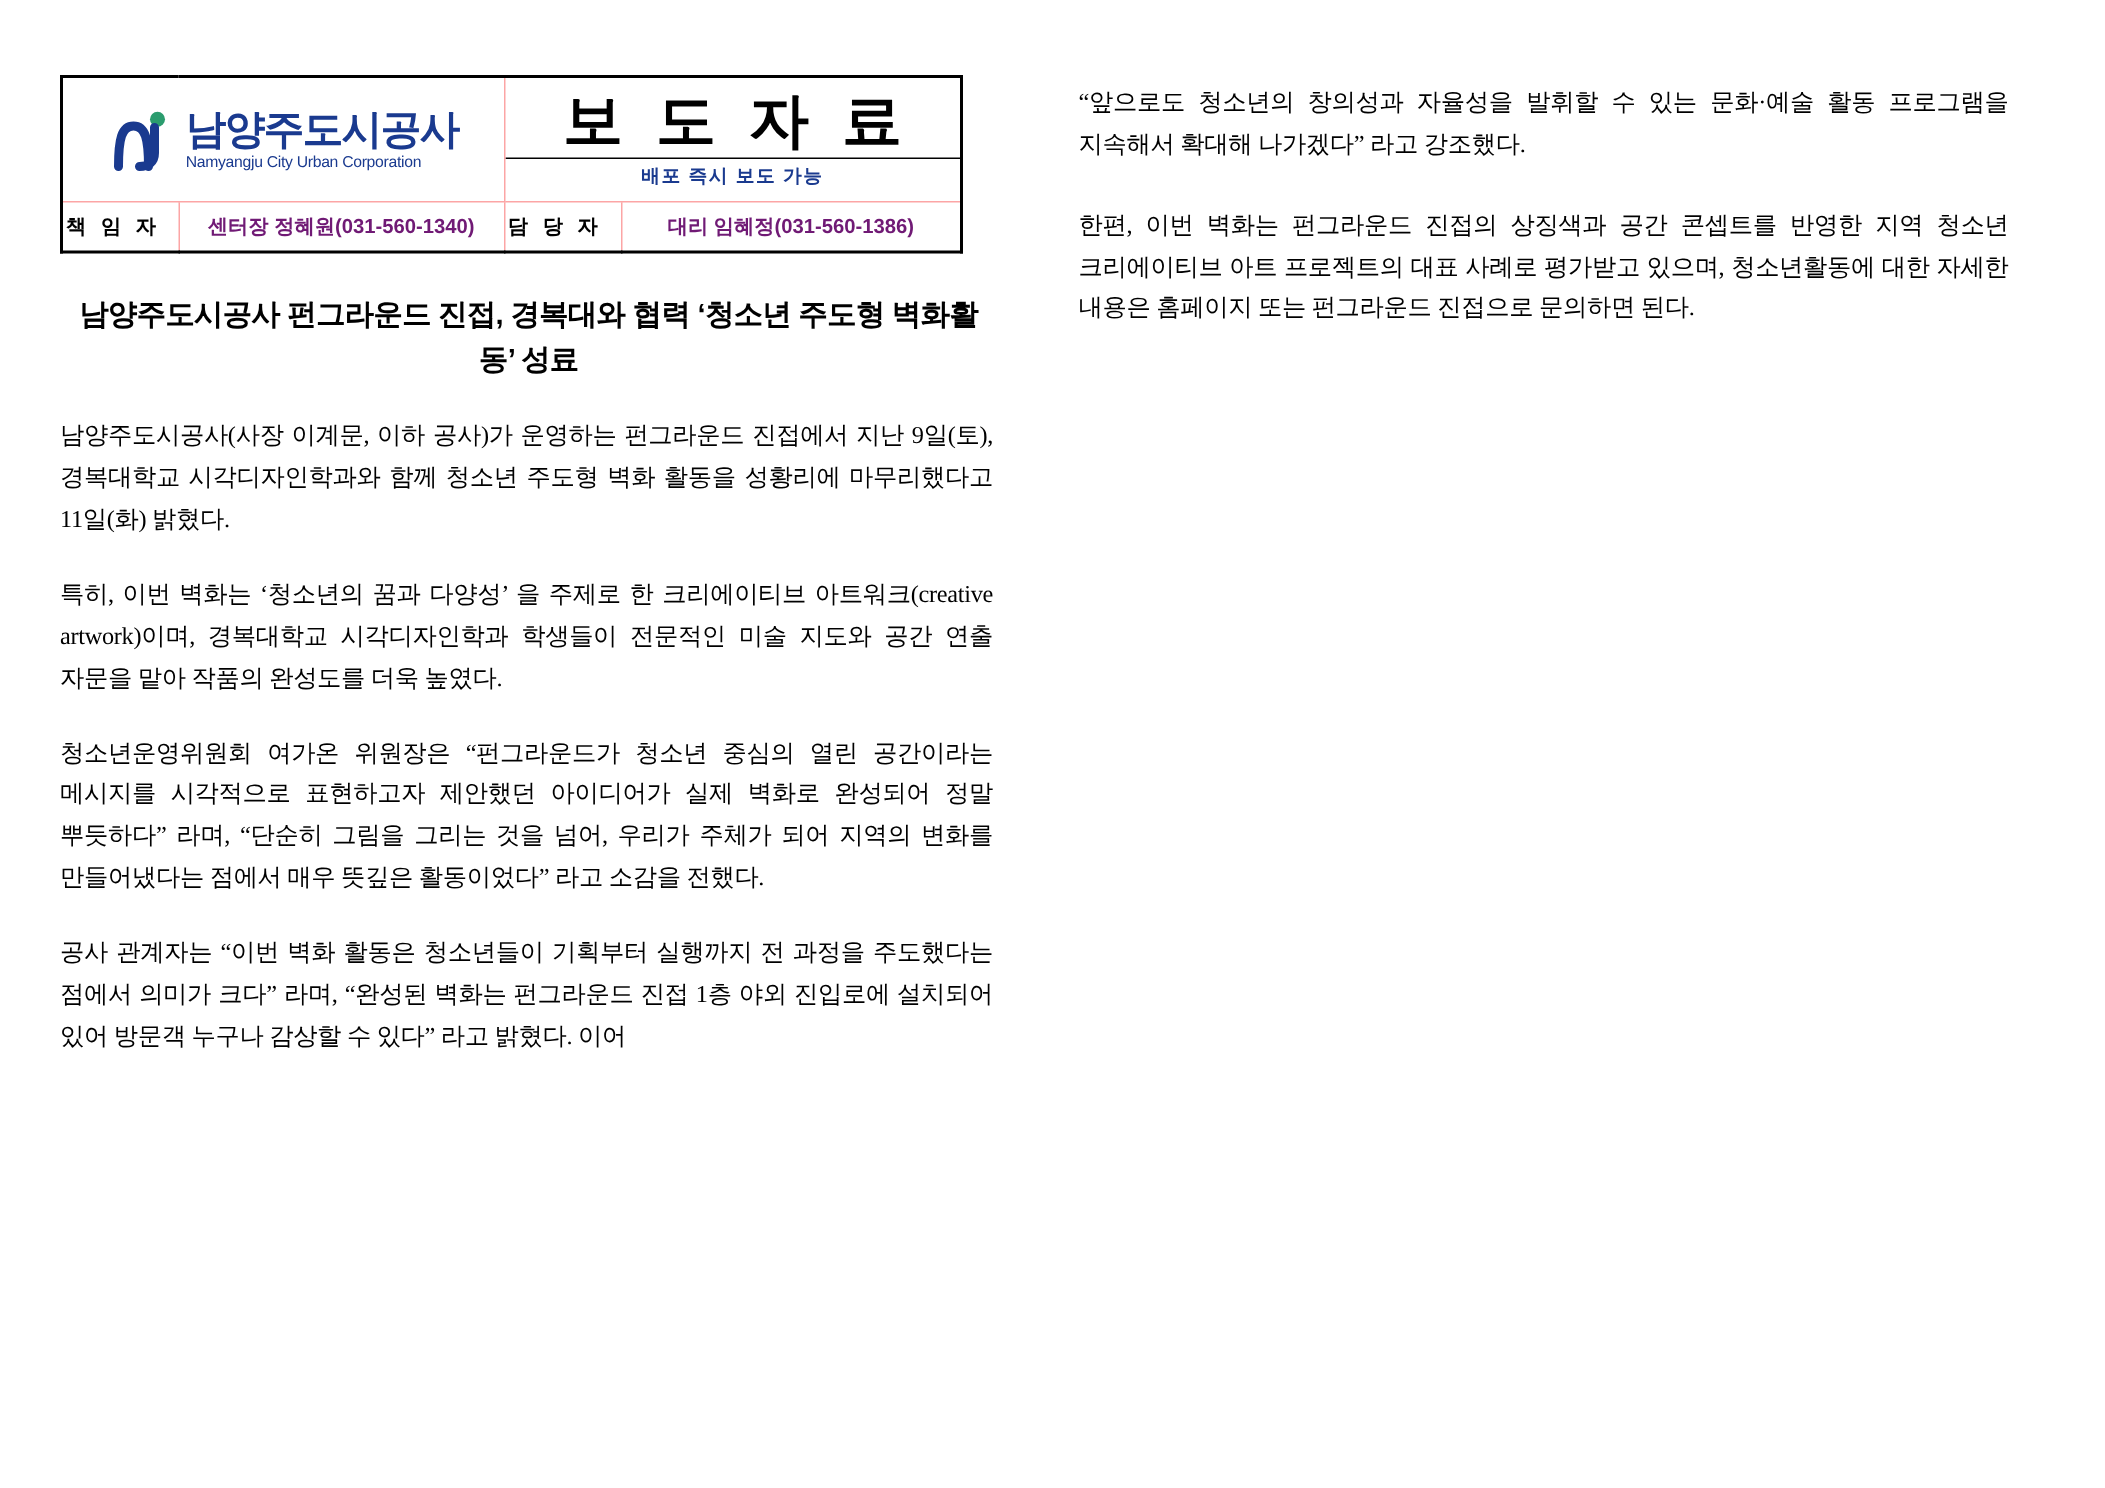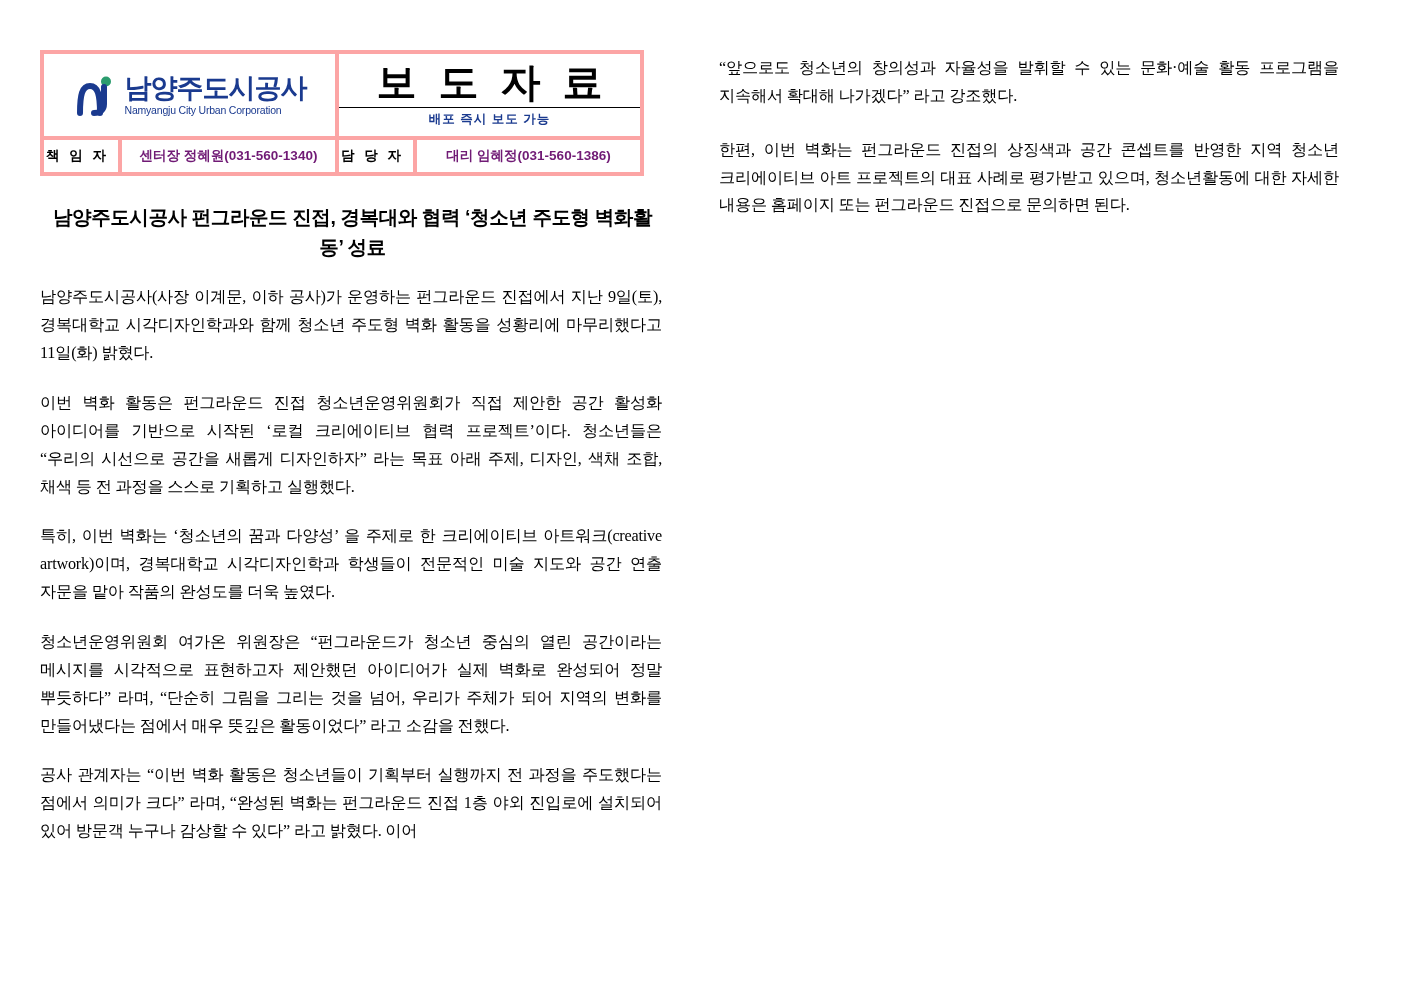--- a/index.html
+++ b/index.html
@@ -34,21 +34,21 @@
   }
 
   
   table.header-table {
     border-collapse: collapse;
     width: 600px;
     table-layout: fixed;
     border: 2px solid #000;
   }
   table.header-table td {
-    border: 4px solid #fca5a5;
+    border: 1px solid #fca5a5;
     padding: 0;
     vertical-align: middle;
   }
   .logo-cell {
     width: 295px;
     height: 74px;
     text-align: center;
     padding: 4px 0 !important;
   }
   .logo-wrap {
@@ -231,21 +231,20 @@
         <td class="val" colspan="2">대리 임혜정(031-560-1386)</td>
       </tr>
     </tbody>
       </table>
 
     <div class="headline">남양주도시공사 펀그라운드 진접, 경복대와 협력 ‘청소년 주도형 벽화활동’ 성료</div>
 
 
     <div class="body-col">
       <p>남양주도시공사(사장 이계문, 이하 공사)가 운영하는 펀그라운드 진접에서 지난 9일(토), 경복대학교 시각디자인학과와 함께 청소년 주도형 벽화 활동을 성황리에 마무리했다고 11일(화) 밝혔다.</p>
-      <p>이번 벽화 활동은 펀그라운드 진접 청소년운영위원회가 직접 제안한 공간 활성화 아이디어를 기반으로 시작된 ‘로컬 크리에이티브 협력 프로젝트’이다. 청소년들은 “우리의 시선으로 공간을 새롭게 디자인하자” 라는 목표 아래 주제, 디자인, 색채 조합, 채색 등 전 과정을 스스로 기획하고 실행했다.</p>
       <p>특히, 이번 벽화는 ‘청소년의 꿈과 다양성’ 을 주제로 한 크리에이티브 아트워크(creative artwork)이며, 경복대학교 시각디자인학과 학생들이 전문적인 미술 지도와 공간 연출 자문을 맡아 작품의 완성도를 더욱 높였다.</p>
       <p>청소년운영위원회 여가온 위원장은 “펀그라운드가 청소년 중심의 열린 공간이라는 메시지를 시각적으로 표현하고자 제안했던 아이디어가 실제 벽화로 완성되어 정말 뿌듯하다” 라며, “단순히 그림을 그리는 것을 넘어, 우리가 주체가 되어 지역의 변화를 만들어냈다는 점에서 매우 뜻깊은 활동이었다” 라고 소감을 전했다.</p>
       <p>공사 관계자는 “이번 벽화 활동은 청소년들이 기획부터 실행까지 전 과정을 주도했다는 점에서 의미가 크다” 라며, “완성된 벽화는 펀그라운드 진접 1층 야외 진입로에 설치되어 있어 방문객 누구나 감상할 수 있다” 라고 밝혔다. 이어</p>
     </div>
 
   </div>
 
   <div class="col-right">
     <p>“앞으로도 청소년의 창의성과 자율성을 발휘할 수 있는 문화·예술 활동 프로그램을 지속해서 확대해 나가겠다” 라고 강조했다.</p>
     <p>한편, 이번 벽화는 펀그라운드 진접의 상징색과 공간 콘셉트를 반영한 지역 청소년 크리에이티브 아트 프로젝트의 대표 사례로 평가받고 있으며, 청소년활동에 대한 자세한 내용은 홈페이지 또는 펀그라운드 진접으로 문의하면 된다.</p>

